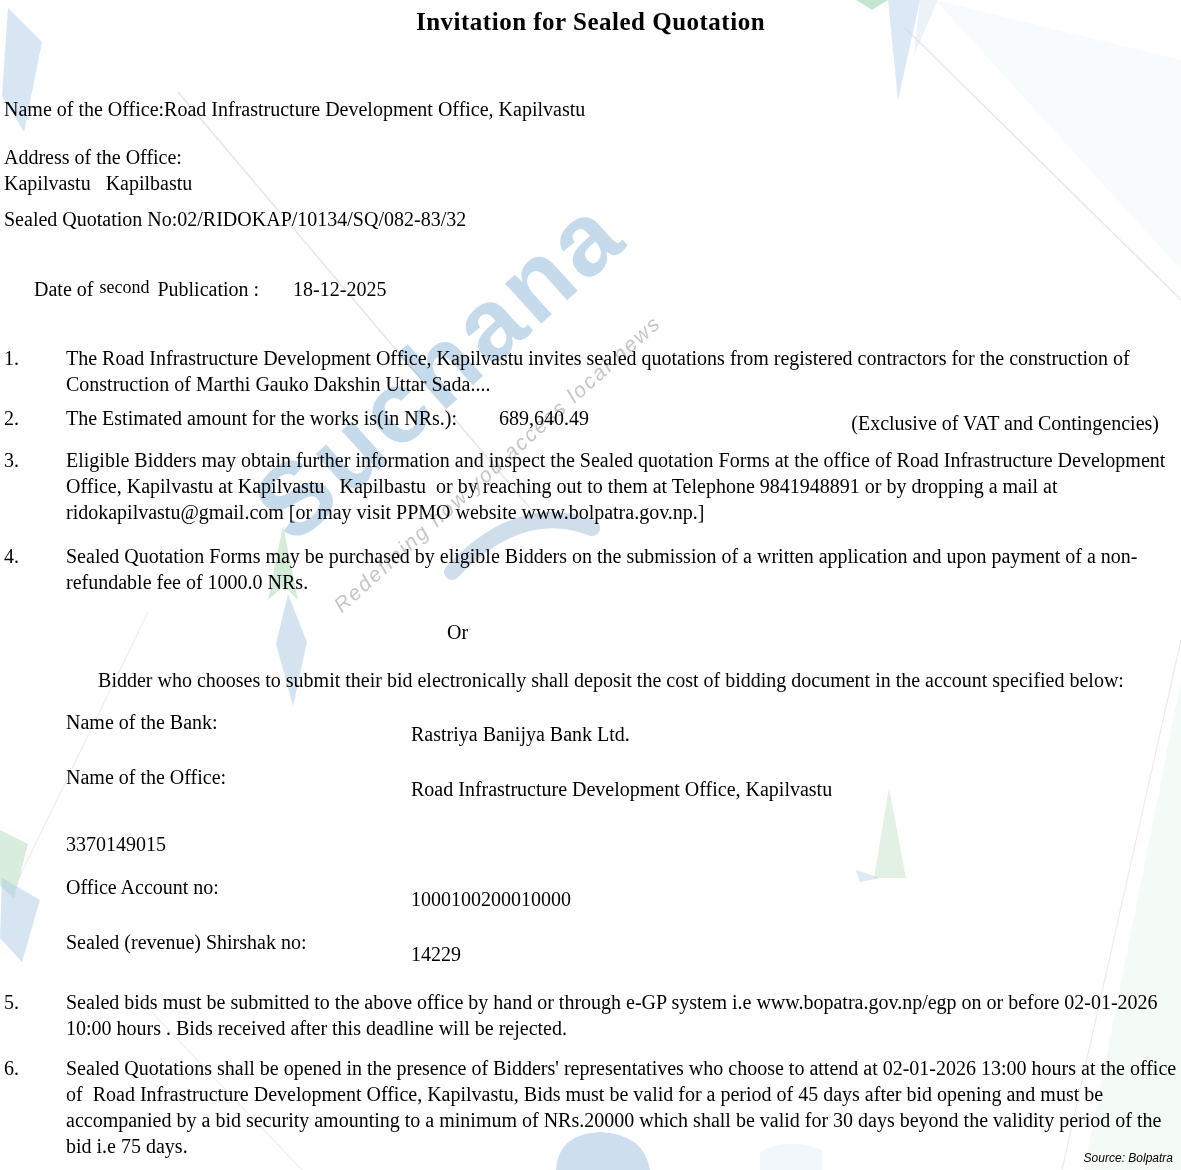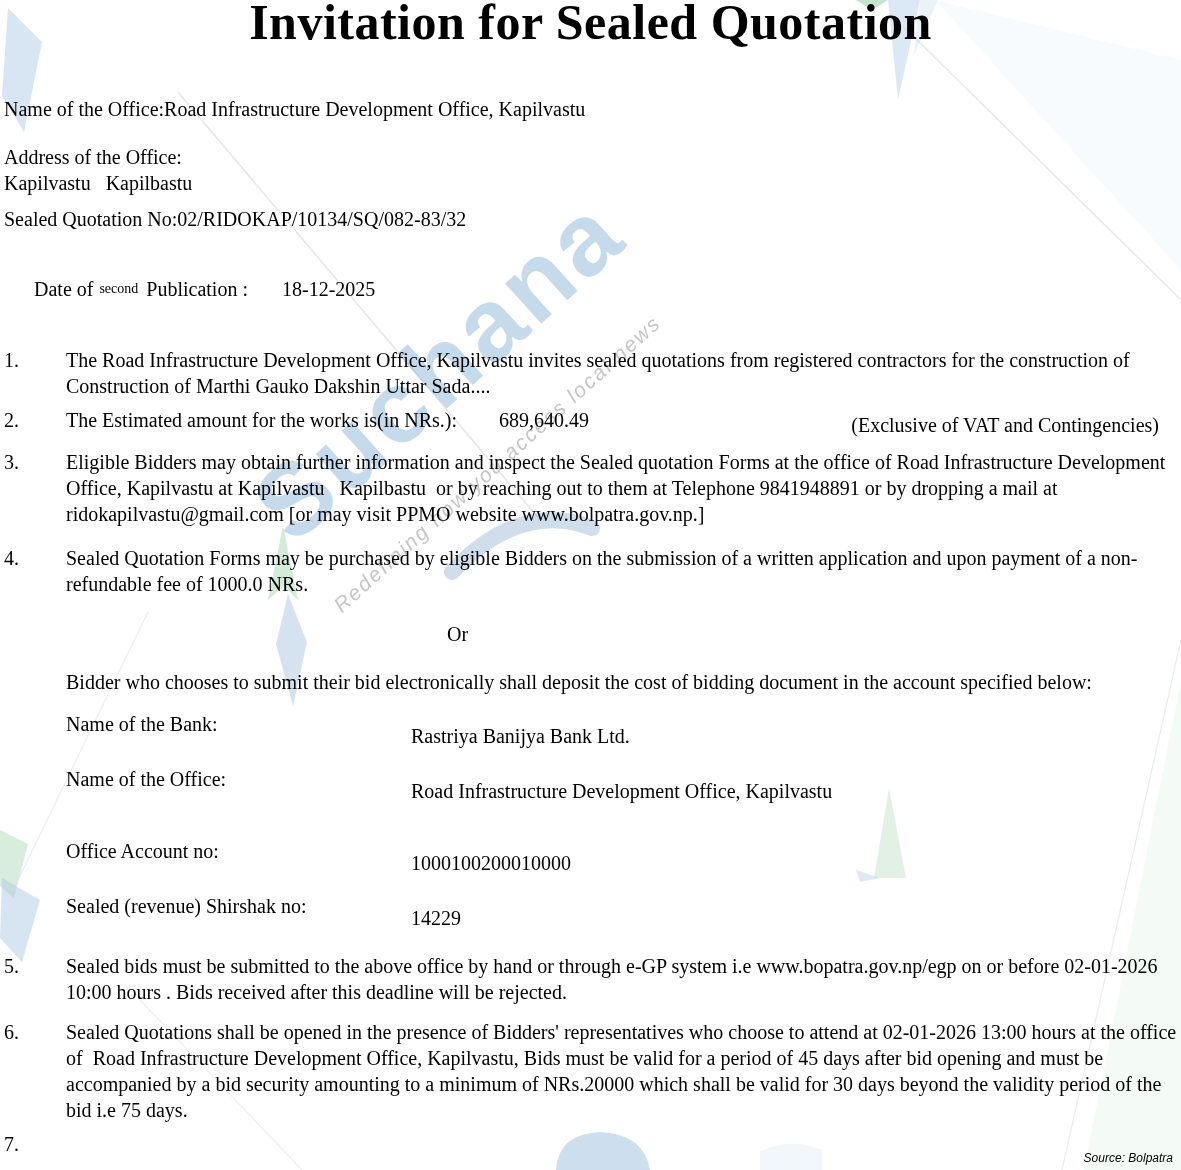--- a/index.html
+++ b/index.html
@@ -28,46 +28,46 @@
     font-family:"Liberation Sans", sans-serif;
     font-style:italic;font-size:21px;letter-spacing:2px;
     text-align:center;
     color:rgba(150,150,150,0.55);
   }
   .wm-svg{position:absolute;inset:0;}
   
   .content{position:absolute;inset:0;z-index:2;}
   .title{
     margin:0;padding-top:0;
-    font-size:50px;line-height:44px;font-weight:bold;
+    font-size:25px;line-height:44px;font-weight:bold;
     text-align:center;letter-spacing:0.5px;
   }
   .line{padding-left:4px;white-space:pre-wrap;}
   .mt-name{margin-top:52px;}
   .mt-addr{margin-top:22px;}
   .mt-quo{margin-top:10px;}
   .mt-date{margin-top:18px;}
-  .ordinal{font-size:14px;position:relative;top:-3px;margin:0 8px 0 6px;}
+  .ordinal{font-size:18px;position:relative;top:-3px;margin:0 8px 0 6px;}
   .date-val{margin-left:30px;}
   .pub-label{margin-right:4px;}
   .item{display:flex;}
   .item .num{flex:none;width:62px;padding-left:4px;}
   .item .body{flex:1;padding-right:2px;white-space:pre-wrap;}
   .i1{margin-top:16px;}
   .i2{margin-top:8px;}
   .i3{margin-top:16px;}
   .i4{margin-top:18px;}
   .i5{margin-top:22px;}
   .i6{margin-top:14px;}
   .i7{margin-top:8px;}
   .amount-row{display:flex;align-items:baseline;}
   .amount{margin-left:42px;text-align:right;}
   .vat-note{margin-left:auto;padding-right:20px;position:relative;top:5px;}
   .or-line{margin-top:24px;padding-left:447px;}
-  .intro{margin-top:22px;padding-left:66px;white-space:pre-wrap;}
+  .intro{margin-top:22px;padding-left:41px;white-space:pre-wrap;text-align:center;}
   .bank-row{display:flex;padding-left:66px;margin-top:17px;}
   .bank-row .blabel{flex:none;width:345px;}
   .bank-row .bvalue{flex:1;white-space:pre-wrap;margin-top:12px;}
   .bank-first{margin-top:16px;}
   .note-line{white-space:pre-wrap;}
   .source{
     position:absolute;right:8px;bottom:2px;
     font-family:"Liberation Sans", sans-serif;
     font-style:italic;font-size:12px;line-height:20px;
   }
@@ -157,20 +157,21 @@
 
     <div class="bank-row bank-first">
       <div class="blabel">Name of the Bank:</div>
       <div class="bvalue">Rastriya Banijya Bank Ltd.</div>
     </div>
     <div class="bank-row">
       <div class="blabel">Name of the Office:</div>
       <div class="bvalue">Road Infrastructure Development Office, Kapilvastu</div>
     </div>
     <div class="bank-row">
+      <div class="bvalue">3370149015</div>
     </div>
     <div class="bank-row">
       <div class="blabel">Office Account no:</div>
       <div class="bvalue">1000100200010000</div>
     </div>
     <div class="bank-row">
       <div class="blabel">Sealed (revenue) Shirshak no:</div>
       <div class="bvalue">14229</div>
     </div>
 

